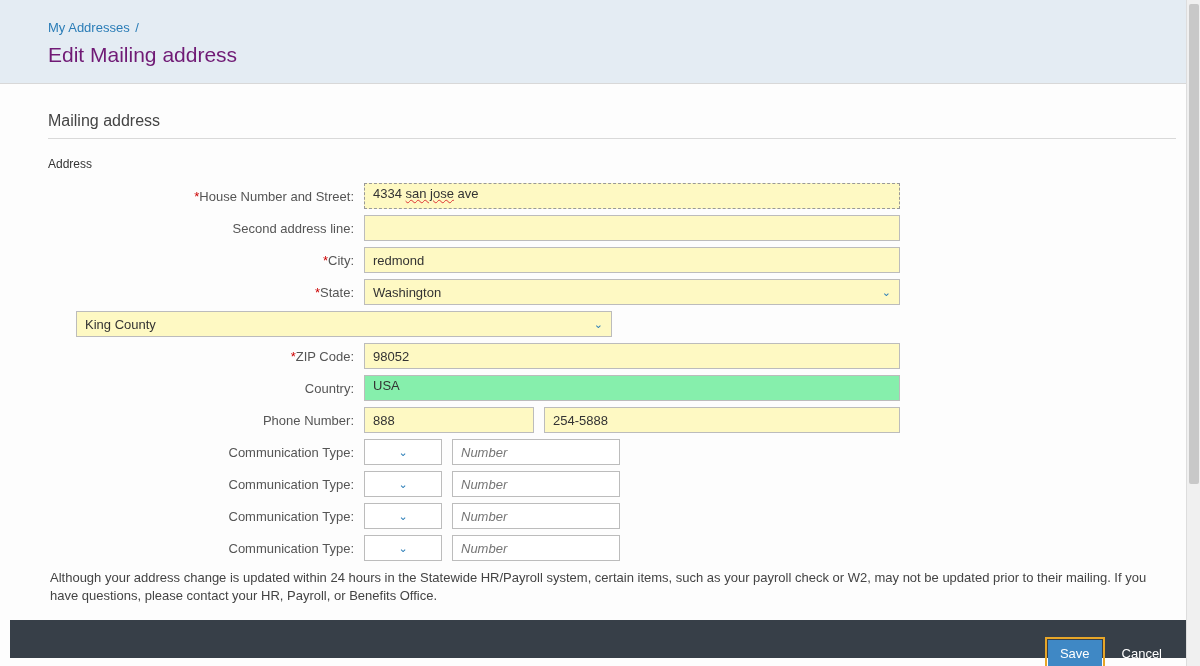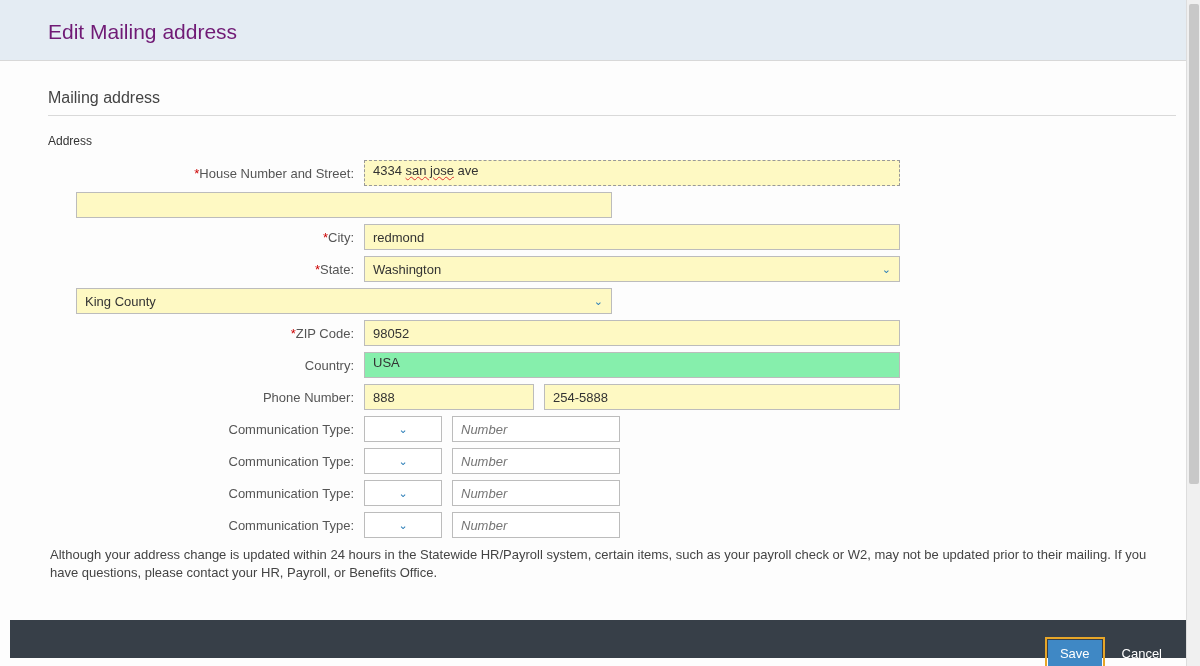--- a/index.html
+++ b/index.html
@@ -167,37 +167,42 @@
       top: 4px; left: 2px;
       width: 10px; height: 480px;
       background: #c8c8c8;
       border-radius: 2px;
     }
   </style>
 </head>
 <body>
 
 <div class="header-bar">
+  <div class="breadcrumb">
+    <a href="#">My Addresses</a>
+    <span class="sep">/</span>
+  </div>
   <h1 class="page-title">Edit Mailing address</h1>
 </div>
 
 <div class="content">
   <div class="section-title">Mailing address</div>
 
   <div class="form-body">
     <div class="subsection-title">Address</div>
 
     <div class="form-row">
       <div class="label-col"><span class="req">*</span><span>House Number and Street:</span></div>
       <div class="input-col">
         <div class="text-input wide dashed"><span>4334 </span><span class="spellcheck">san jose</span><span> ave</span></div>
       </div>
     </div>
 
     <div class="form-row">
+      <div class="label-col">Second address line:</div>
       <div class="input-col">
           <input class="text-input wide" value="" style="">
         </div>
     </div>
 
     <div class="form-row">
       <div class="label-col"><span class="req">*</span><span>City:</span></div>
       <div class="input-col">
           <input class="text-input wide" value="redmond" style="">
         </div>

